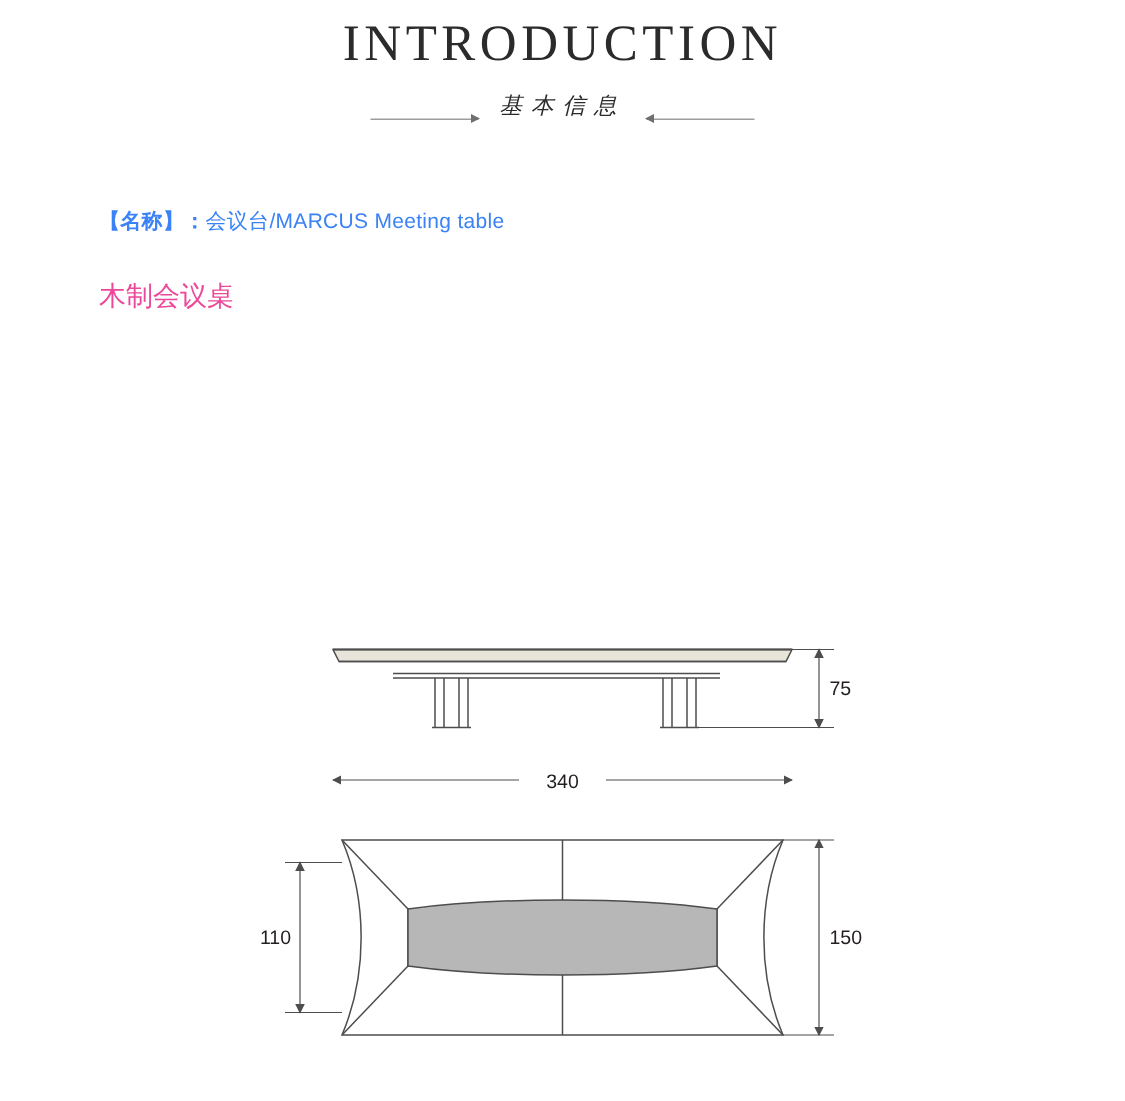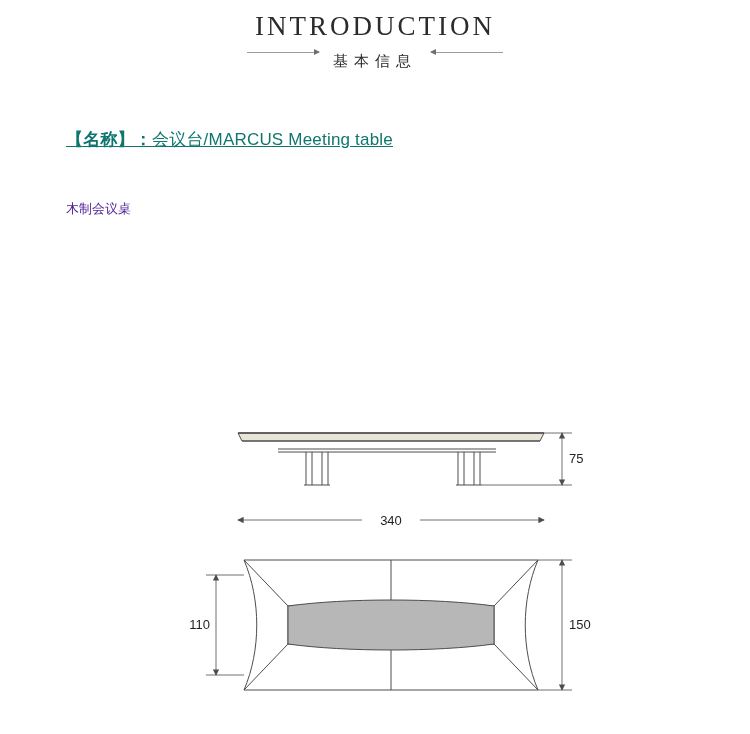--- a/index.html
+++ b/index.html
@@ -16,30 +16,31 @@
     position: relative;
   }
 
   
   .header {
     padding-top: 10px;
     text-align: center;
   }
   .header-title {
     font-family: "Liberation Serif", serif;
-    font-size: 27px;
+    font-size: 34px;
     letter-spacing: 3px;
     color: #2b2b2b;
     line-height: 1.2;
   }
   .header-sub-row {
     display: flex;
-    align-items: flex-start;
+    align-items: flex-end;
     justify-content: center;
     margin-top: 10px;
+    font-style: italic;
   }
   .header-sub {
     font-size: 15px;
     letter-spacing: 6px;
     color: #2b2b2b;
     padding: 0 14px;
     white-space: nowrap;
   }
   .rule {
     position: relative;
@@ -64,44 +65,43 @@
   .rule.right::before {
     left: -1px;
     border-right: 6px solid #6f6f6f;
   }
 
   
   .specs {
     margin: 58px 0 0 66px;
   }
   .spec-row {
-    font-size: 17px;
+    font-size: 14px;
     line-height: 1.35;
-    color: #0f766e;
+    color: #3b82f6;
     margin-bottom: 26px;
     letter-spacing: 0.2px;
-    text-decoration: underline;
   }
   .spec-label {
     font-weight: bold;
   }
   .spec-value {
     font-weight: normal;
   }
 
   .note {
-    margin: 48px 0 0 66px;
-    font-size: 13px;
-    color: #4c1d95;
+    margin: 28px 0 0 66px;
+    font-size: 18px;
+    color: #ec4899;
   }
 
   
   .drawing {
     position: absolute;
-    left: 16px;
+    left: 0;
     top: 410px;
     width: 649px;
     height: 310px;
   }
   .drawing svg {
     display: block;
   }
 </style>
 </head>
 <body>

